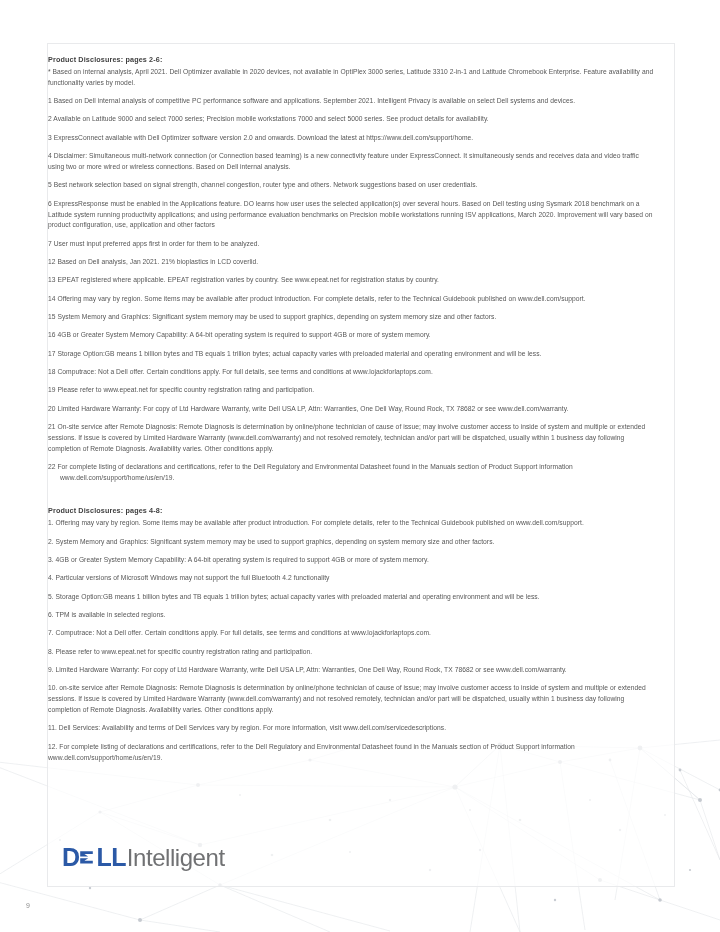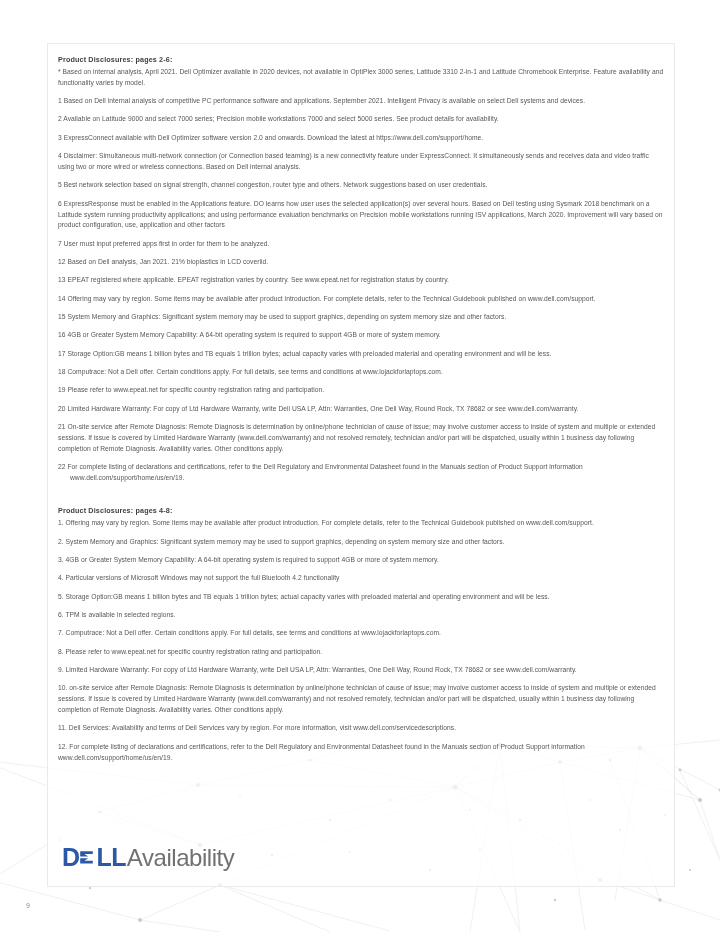--- a/index.html
+++ b/index.html
@@ -37,21 +37,21 @@
     height: 844px;
     border: 1px solid #e9eaec;
     background: rgba(255,255,255,0.72);
     box-sizing: border-box;
     z-index: 1;
   }
 
   
   #content {
     position: absolute;
-    left: 58px;
+    left: 48px;
     top: 55px;
     width: 608px;
     z-index: 2;
   }
 
   .section-heading {
     font-size: 7.2px;
     font-weight: bold;
     color: #3f3f3f;
     letter-spacing: 0.15px;
@@ -267,16 +267,16 @@
     <span class="logo-e-wrap">
       <svg width="17" height="22" viewBox="0 0 17 22" xmlns="http://www.w3.org/2000/svg">
         <g fill="#2b59a6">
           <path d="M1.2 4.2 L13.8 4.2 L13.8 7.0 L5.4 7.0 L9.2 9.6 L1.2 9.6 Z"></path>
           <path d="M1.2 11.2 L9.2 11.2 L5.4 13.8 L13.8 13.8 L13.8 16.6 L1.2 16.6 Z"></path>
         </g>
       </svg>
     </span>
     <span>LL</span>
   </span>
-  <span class="logo-tech">Availability</span>
+  <span class="logo-tech">Intelligent</span>
 </div>
 
 <div id="page-number">9</div>
 
 </body></html>

